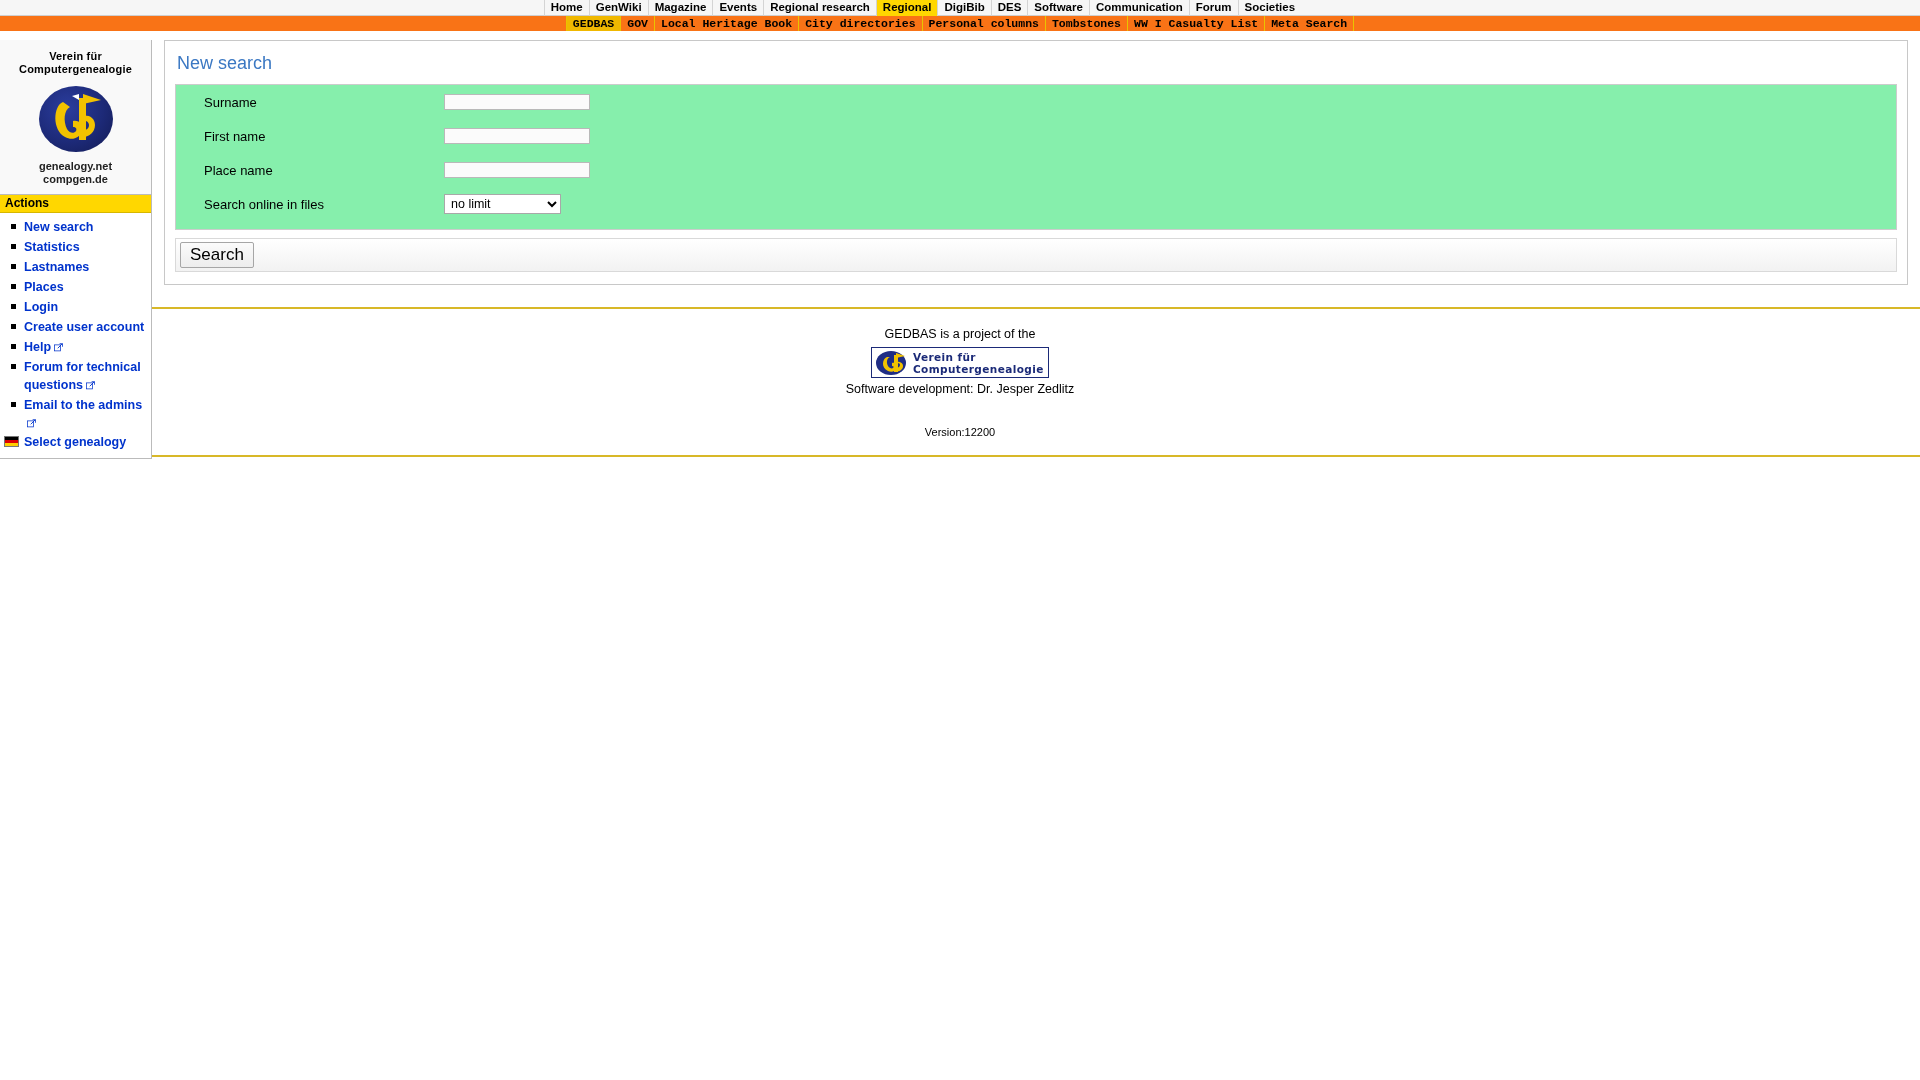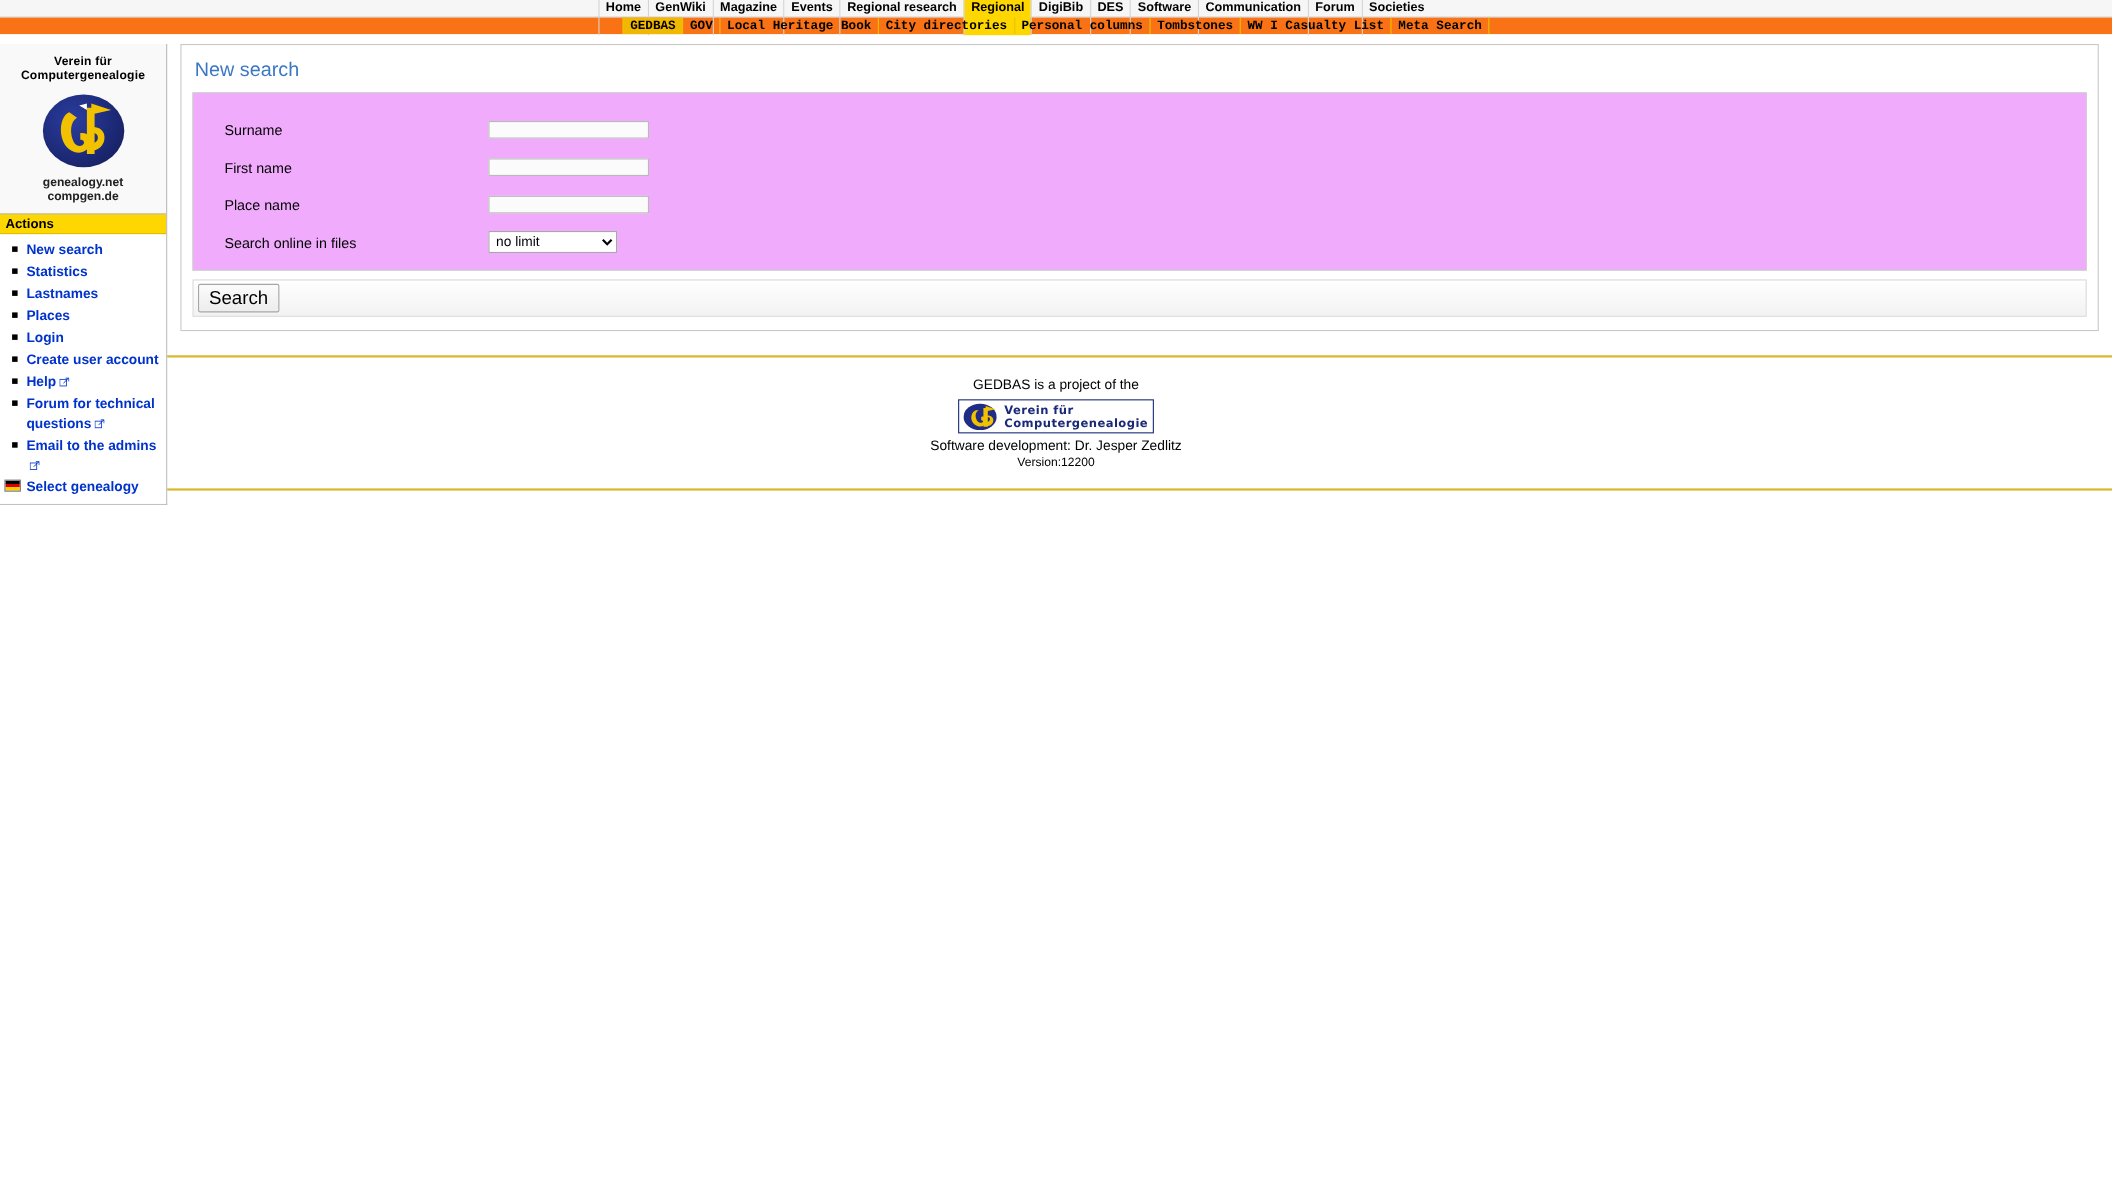--- a/index.html
+++ b/index.html
@@ -25,21 +25,21 @@
     background: #f6f6f6;
     border-bottom: 1px solid #cfcfcf;
     display: flex;
     justify-content: center;
     align-items: stretch;
     box-sizing: border-box;
   }
   .topnav-inner {
     display: flex;
     align-items: stretch;
-    height: 32px;
+    height: 16px;
   }
   .topnav-item {
     font-size: 11.5px;
     font-weight: bold;
     color: #000000;
     line-height: 15px;
     padding: 0 6px;
     border-left: 1px solid #d4d4d4;
     white-space: nowrap;
     cursor: pointer;
@@ -209,22 +209,22 @@
   }
   .page-title {
     font-size: 18px;
     color: #3b78c3;
     font-weight: normal;
     margin: 3px 0 10px 2px;
     line-height: 22px;
   }
   .form-box {
     border: 1px solid #cccccc;
-    background: #f0abfc;
-    padding: 16px 6px 8px 6px;
+    background: #86efac;
+    padding: 0 6px 8px 6px;
   }
   .form-row {
     display: flex;
     align-items: center;
     height: 34px;
   }
   .form-label {
     width: 262px;
     font-size: 13px;
     color: #000000;
@@ -311,21 +311,21 @@
   }
   .footer-links { margin-top: 3px; }
   .footer-link {
     color: #0033cc;
     font-weight: bold;
     text-decoration: none;
     cursor: pointer;
   }
   .footer-sep { color: #000; }
   .footer-version {
-    margin-top: 1px;
+    margin-top: 28px;
     font-size: 11px;
     color: #000000;
   }
   .footer-rule-bottom {
     margin-top: 17px;
     border-top: 2px solid #d8b828;
     width: 100%;
   }
 </style>
 </head>

